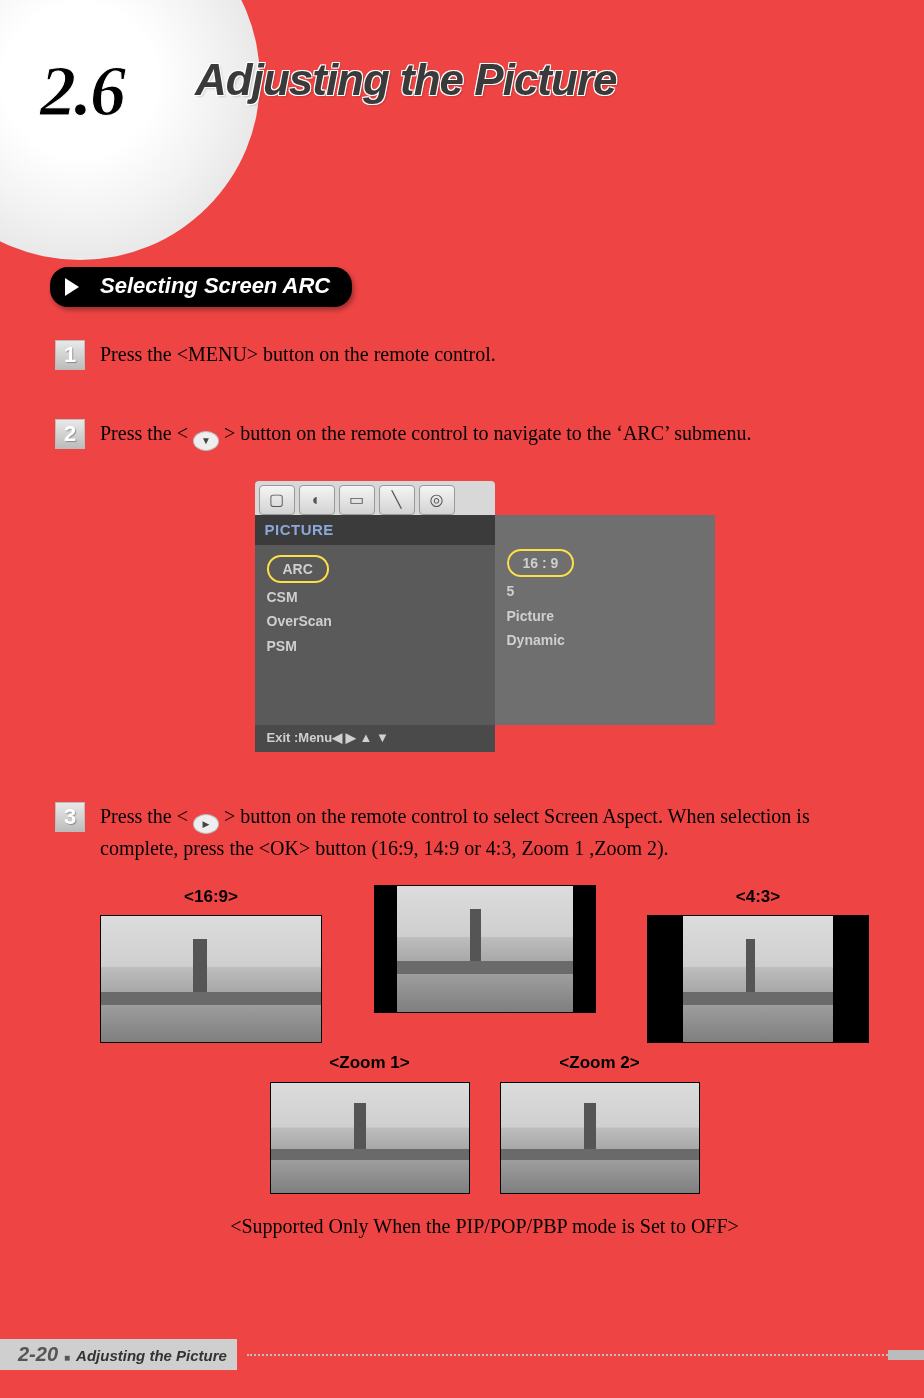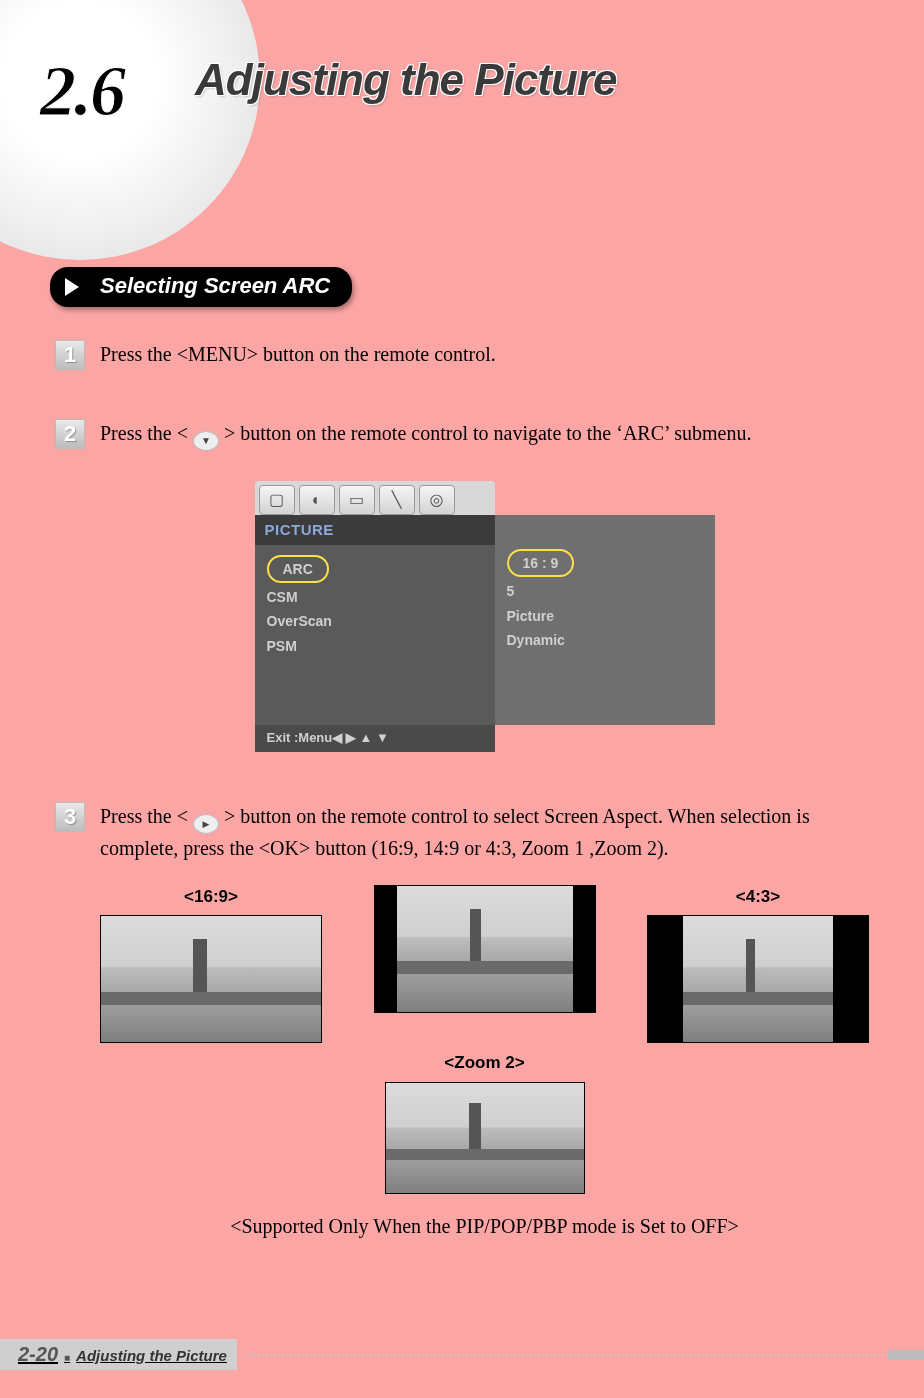--- a/index.html
+++ b/index.html
@@ -7,21 +7,21 @@
     margin: 0; padding: 0;
     font-family: Georgia, 'Times New Roman', serif;
     background: #fff;
     color: #000;
     width: 924px;
   }
   .page {
     width: 924px;
     height: 1398px;
     position: relative;
-    background: #fca5a5;
+    background: #ef4444;
     padding: 0;
   }
   
   .corner-arc {
     position: absolute;
     top: -100px; left: -100px;
     width: 360px; height: 360px;
     border-radius: 50%;
     background: radial-gradient(circle at center, #fff 0%, #fff 30%, #f2f2f2 55%, #e9e9e9 70%, #fff 78%);
     z-index: 0;
@@ -271,21 +271,21 @@
     bottom: 28px;
     left: 0; right: 0;
     display: flex;
     align-items: center;
     font-family: Verdana, Arial, sans-serif;
     font-style: italic;
   }
   .footer-block {
     background: #cfcfcf;
     padding: 4px 10px 4px 18px;
-    display: inline-flex; align-items: baseline; gap: 6px; text-decoration: underline;
+    display: inline-flex; align-items: baseline; gap: 6px;
   }
   .footer-pg {
     font-weight: 900;
     font-size: 20px;
     color: #555;
   }
   .footer-square { font-size: 10px; color: #555; font-style: normal;}
   .footer-title { font-weight: 800; font-size: 15px; color: #333; }
   .footer-dots {
     flex: 1;
@@ -380,20 +380,26 @@
         </div>
         <div class="aspect-item">
           <div class="aspect-label">&lt;4:3&gt;</div>
           <div class="aspect-box std">
               <div class="scene"></div>
             </div>
         </div>
       </div>
 
       <div class="aspect-row two">
+        <div class="aspect-item">
+          <div class="aspect-label">&lt;Zoom 1&gt;</div>
+          <div class="zoom-box">
+              <div class="scene"></div>
+            </div>
+        </div>
         <div class="aspect-item">
           <div class="aspect-label">&lt;Zoom 2&gt;</div>
           <div class="zoom-box">
               <div class="scene"></div>
             </div>
         </div>
       </div>
 
       <div class="note">&lt;Supported Only When the PIP/POP/PBP mode is Set to OFF&gt;</div>
     </div>

